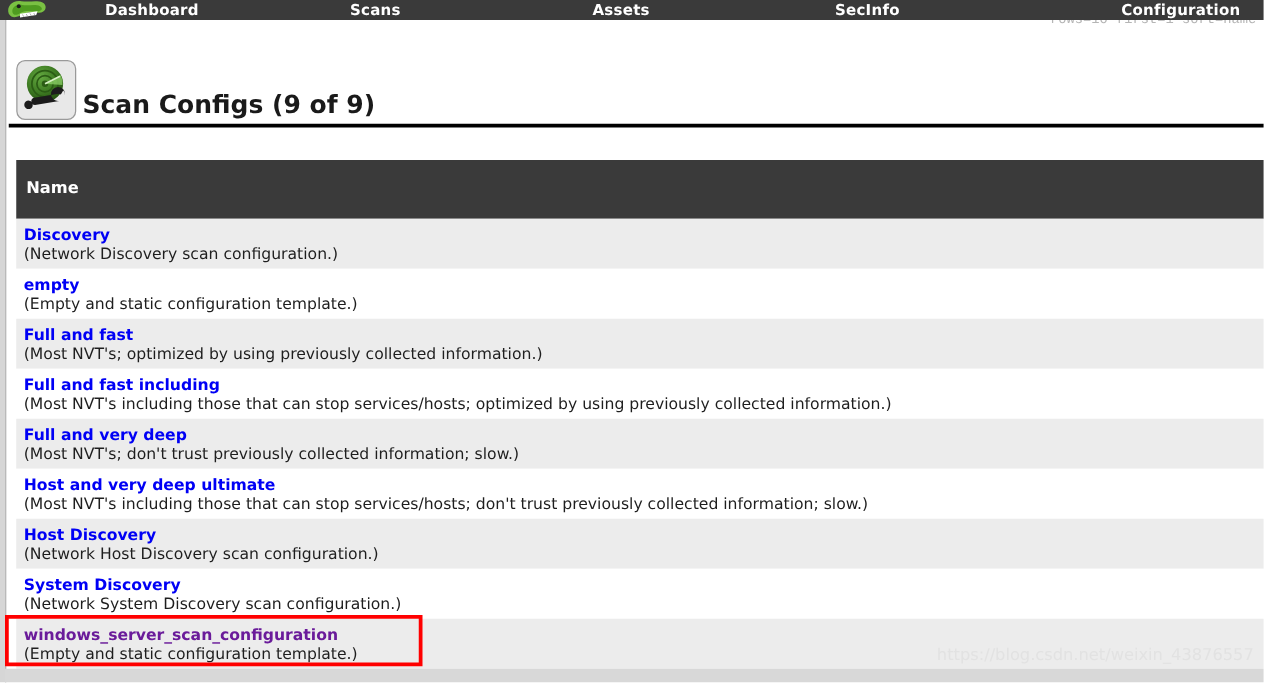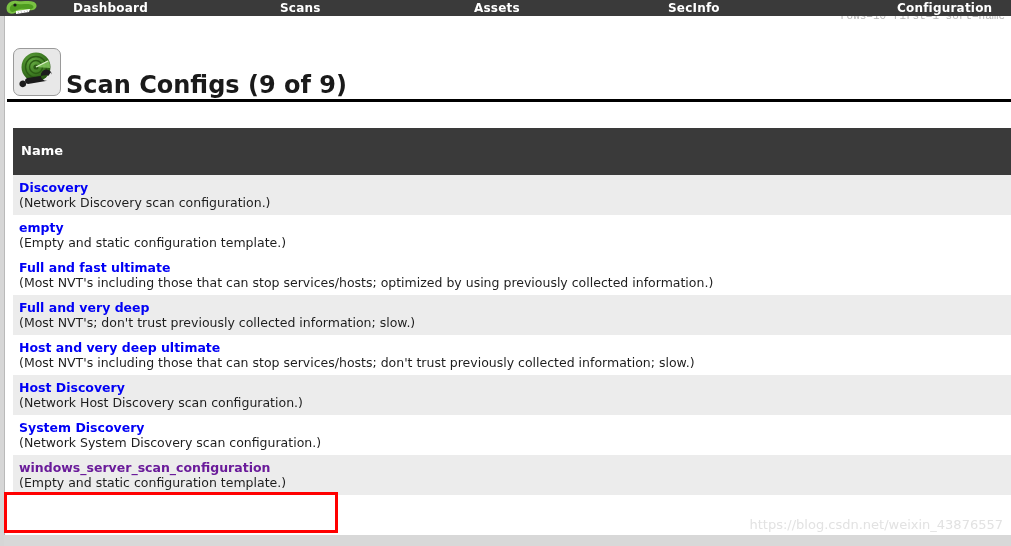--- a/index.html
+++ b/index.html
@@ -57,21 +57,21 @@
   .nav-item {
     position: absolute;
     top: 18px;
     color: #ffffff;
     font-size: 12px;
     font-weight: bold;
     letter-spacing: .2px;
     white-space: nowrap;
     line-height: 16px;
   }
-  .nav-dashboard     { left: 73px; }
+  .nav-dashboard     { left: 84px; }
   .nav-scans         { left: 280px; }
   .nav-assets        { left: 474px; }
   .nav-secinfo       { left: 668px; }
   .nav-configuration { left: 897px; }
 
   
   #paramhint {
     position: absolute;
     right: 6px;
     top: 14px;
@@ -101,21 +101,21 @@
     box-sizing: border-box;
     background: #e8e8e8;
     border: 1px solid #9a9a9a;
     border-radius: 7px;
   }
   .head-icon svg { display: block; }
   .head-title {
     position: absolute;
     left: 53px;
     top: 23px;
-    font-size: 24px;
+    font-size: 20px;
     font-weight: bold;
     color: #1a1a1a;
     white-space: nowrap;
   }
   #head-rule {
     position: absolute;
     left: 7px;
     top: 99px;
     width: 1004px;
     height: 3px;
@@ -269,23 +269,29 @@
             <a class="cfg-name" href="#">Discovery</a>
             <span class="cfg-desc">(Network Discovery scan configuration.)</span>
           </td>
         </tr>
         <tr>
           <td>
             <a class="cfg-name" href="#">empty</a>
             <span class="cfg-desc">(Empty and static configuration template.)</span>
           </td>
         </tr>
+        <tr class="alt">
+          <td>
+            <a class="cfg-name" href="#">Full and fast</a>
+            <span class="cfg-desc">(Most NVT's; optimized by using previously collected information.)</span>
+          </td>
+        </tr>
         <tr>
           <td>
-            <a class="cfg-name" href="#">Full and fast ultimate</a>
+            <a class="cfg-name" href="#">Full and fast including</a>
             <span class="cfg-desc">(Most NVT's including those that can stop services/hosts; optimized by using previously collected information.)</span>
           </td>
         </tr>
         <tr class="alt">
           <td>
             <a class="cfg-name" href="#">Full and very deep</a>
             <span class="cfg-desc">(Most NVT's; don't trust previously collected information; slow.)</span>
           </td>
         </tr>
         <tr>

